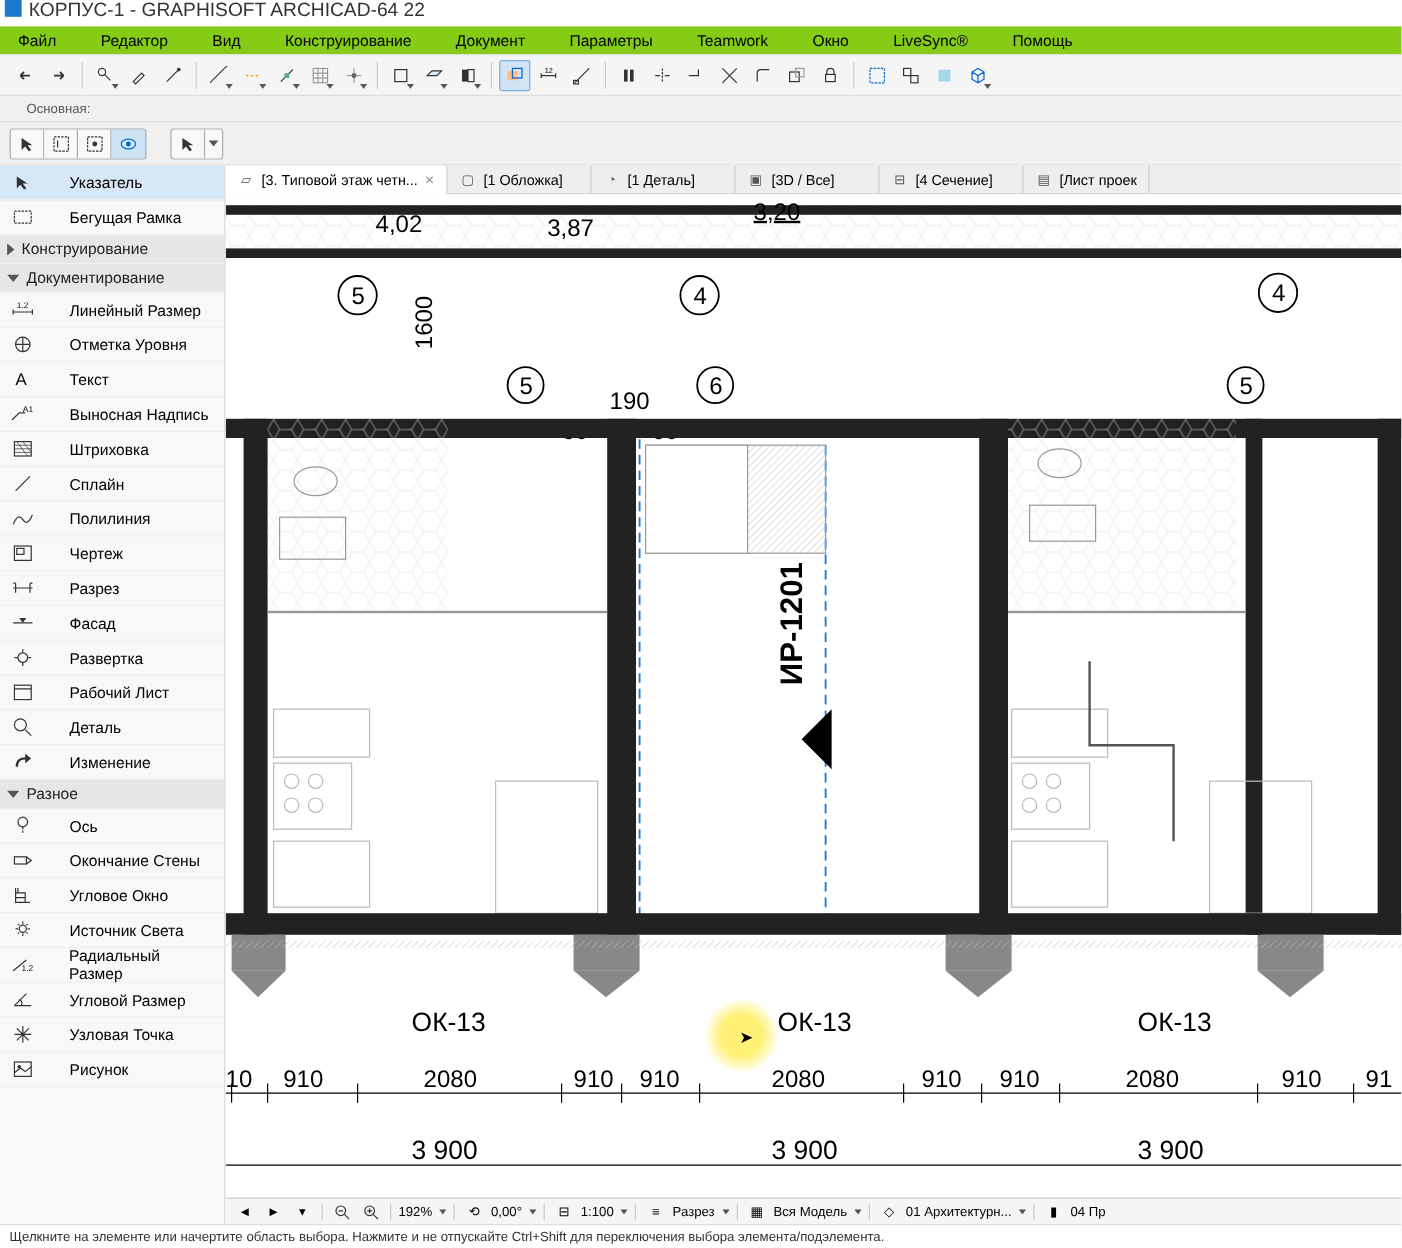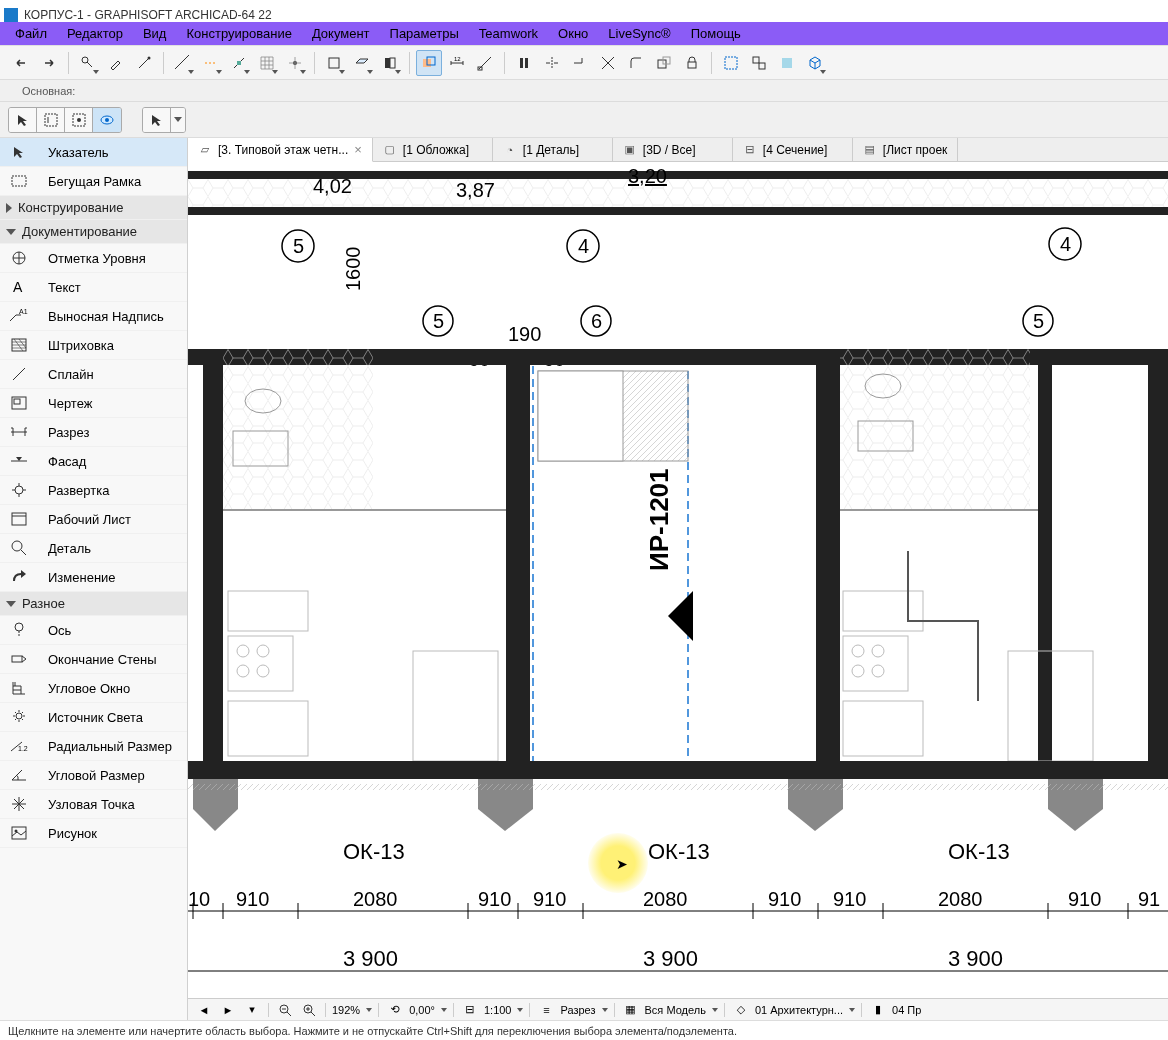--- a/index.html
+++ b/index.html
@@ -1,34 +1,34 @@
 <!DOCTYPE html>
 <html><head>
 <meta charset="utf-8">
 <style>
 * { margin: 0; padding: 0; box-sizing: border-box; font-family: "Segoe UI", Tahoma, sans-serif; }
 html, body { width: 1168px; height: 1040px; overflow: hidden; background: #f0f0f0; }
-.titlebar { height: 22px; background: #fff; display: flex; align-items: flex-end; padding-left: 4px; font-size: 12px; color: #333; }
+.titlebar { height: 22px; background: #fff; display: flex; align-items: flex-start; padding-left: 4px; font-size: 16px; color: #333; }
 .titlebar .logo { width: 14px; height: 14px; background: #1a7ac9; margin-right: 6px; }
-.menubar { height: 24px; background: #8b5cf6; display: flex; align-items: center; gap: 2px; padding: 0 6px; border-bottom: 1px solid #e0e0e0; font-size: 13px; }
+.menubar { height: 24px; background: #84cc16; display: flex; align-items: center; gap: 19px; padding: 0 6px; border-bottom: 1px solid #e0e0e0; font-size: 13px; }
 .menubar .mi { padding: 3px 9px; cursor: default; }
 .toolbar1 { height: 34px; background: #f5f5f5; border-bottom: 1px solid #dcdcdc; display: flex; align-items: center; padding: 0 8px; gap: 2px; }
 .tbtn { width: 26px; height: 26px; display:flex; align-items:center; justify-content:center; border:1px solid transparent; border-radius:2px; cursor:default; position:relative; }
 .tbtn.active { background:#d0e4f5; border-color:#7bb0dd; }
 .tbtn .dd { position:absolute; right:1px; bottom:1px; width:0; height:0; border-left:3px solid transparent; border-right:3px solid transparent; border-top:4px solid #555; }
 .tsep { width:1px; height:22px; background:#ccc; margin:0 4px; }
 .infobar { height: 22px; background:#f0f0f0; border-bottom:1px solid #dcdcdc; font-size:11px; color:#555; padding-left:22px; display:flex; align-items:center; }
 .toolbar2 { height: 36px; background:#f0f0f0; border-bottom:1px solid #dcdcdc; display:flex; align-items:center; padding:0 8px; gap:4px; }
 .seggroup { display:flex; border:1px solid #aaa; border-radius:3px; overflow:hidden; }
 .segbtn { width:28px; height:24px; display:flex; align-items:center; justify-content:center; border-right:1px solid #aaa; background:#f8f8f8; }
 .segbtn:last-child { border-right:none; }
 .segbtn.sel { background:#cde4f7; }
 .main { display:flex; height: calc(1040px - 22px - 24px - 34px - 22px - 36px - 20px); }
 .toolbox { width:188px; background:#f8f8f8; border-right:1px solid #d0d0d0; overflow-y:auto; font-size:13px; }
-.tbrow { height:29px; display:flex; align-items:center; padding:0 8px; gap:18px; cursor:default; border-bottom:1px solid #f0f0f0; }
+.tbrow { height:29px; display:flex; align-items:center; padding:0 8px; gap:28px; cursor:default; border-bottom:1px solid #f0f0f0; }
 .tbrow.sel { background:#d6e8f8; }
 .tbrow.hdr { background:#e6e6e6; font-weight:normal; color:#222; height:24px; padding-left:6px; gap:6px; }
 .tbrow .triangle { width:0;height:0; border-left:5px solid transparent; border-right:5px solid transparent; border-top:6px solid #555; }
 .tbrow .triangle.right { border-top:5px solid transparent; border-bottom:5px solid transparent; border-left:6px solid #555; border-right:none; }
 .tbrow .ico { width:22px; height:18px; display:flex; align-items:center; justify-content:center; color:#333; }
 .canvas-area { flex:1; position:relative; background:#fff; overflow:hidden; }
 .tabs { height:24px; display:flex; background:#eee; border-bottom:1px solid #ccc; font-size:12px; }
 .tab { display:flex; align-items:center; padding:0 10px; border-right:1px solid #ccc; gap:6px; cursor:default; min-width:120px; }
 .tab.active { background:#fff; border-bottom:1px solid #fff; margin-bottom:-1px; }
 .tab .ticon { width:14px; height:14px; display:flex; align-items:center; justify-content:center; font-size:11px; color:#555; }
@@ -307,20 +307,29 @@
       <span>Конструирование</span>
     </div>
 
     <div class="tbrow hdr">
       <span class="triangle"></span>
       <span>Документирование</span>
     </div>
 
     <div class="tbrow">
         <span class="ico">
+          <svg width="18" height="12">
+            <path d="M1 8 L17 8 M1 6 L1 10 M17 6 L17 10" stroke="#333"></path>
+            <text x="4" y="5" font-size="7">1.2</text>
+          </svg>
+        </span>
+        <span>Линейный Размер</span>
+      </div>
+    <div class="tbrow">
+        <span class="ico">
           <svg width="16" height="16">
             <circle cx="8" cy="8" r="6" stroke="#333" fill="none"></circle>
             <path d="M8 2 L8 14 M2 8 L14 8" stroke="#333"></path>
           </svg>
         </span>
         <span>Отметка Уровня</span>
       </div>
     <div class="tbrow">
         <span class="ico">
           <svg width="16" height="16">
@@ -347,20 +356,28 @@
         </span>
         <span>Штриховка</span>
       </div>
     <div class="tbrow">
         <span class="ico">
           <svg width="16" height="16">
             <path d="M2 14 L14 2" stroke="#333"></path>
           </svg>
         </span>
         <span>Сплайн</span>
+      </div>
+    <div class="tbrow">
+        <span class="ico">
+          <svg width="18" height="14">
+            <path d="M1 12 Q5 2 9 8 Q13 14 17 4" stroke="#333" fill="none"></path>
+          </svg>
+        </span>
+        <span>Полилиния</span>
       </div>
     <div class="tbrow">
         <span class="ico">
           <svg width="16" height="14">
             <rect x="1" y="1" width="14" height="12" stroke="#333" fill="none"></rect>
             <rect x="3" y="3" width="6" height="5" stroke="#333" fill="none"></rect>
           </svg>
         </span>
         <span>Чертеж</span>
       </div>

